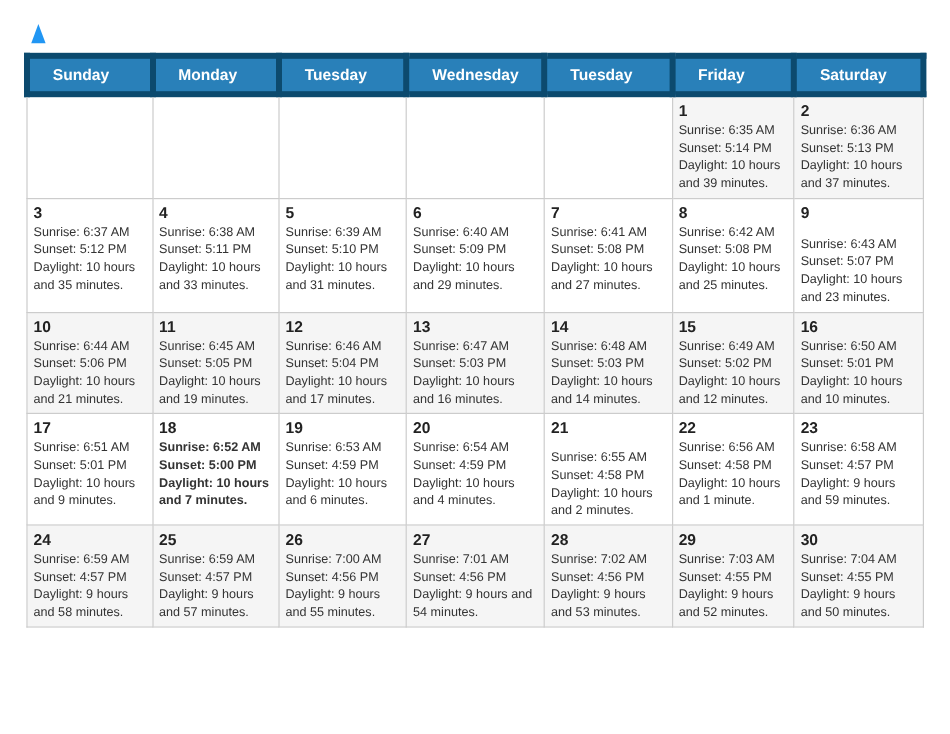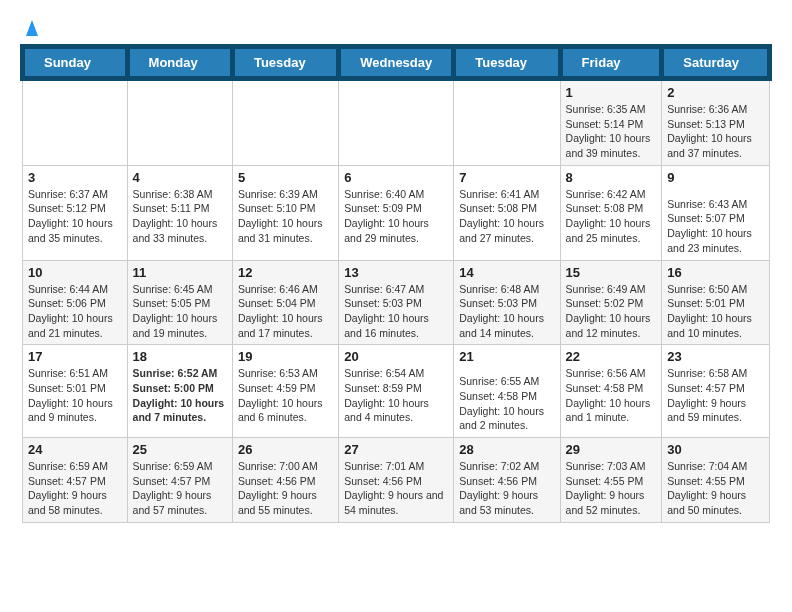--- a/index.html
+++ b/index.html
@@ -229,21 +229,21 @@
         </td>
         <td>
           <span class="day-num">19</span>
           <div class="cell-text" style="white-space: pre-line;">Sunrise: 6:53 AM
 Sunset: 4:59 PM
 Daylight: 10 hours and 6 minutes.</div>
         </td>
         <td>
           <span class="day-num">20</span>
           <div class="cell-text" style="white-space: pre-line;">Sunrise: 6:54 AM
-Sunset: 8:59 PM
+Sunset: 4:59 PM
 Daylight: 10 hours and 4 minutes.</div>
         </td>
         <td>
           <span class="day-num">21</span>
           <div class="cell-text" style="white-space: pre-line; margin-top: 10px;">Sunrise: 6:55 AM
 Sunset: 4:58 PM
 Daylight: 10 hours and 2 minutes.</div>
         </td>
         <td>
           <span class="day-num">22</span>

